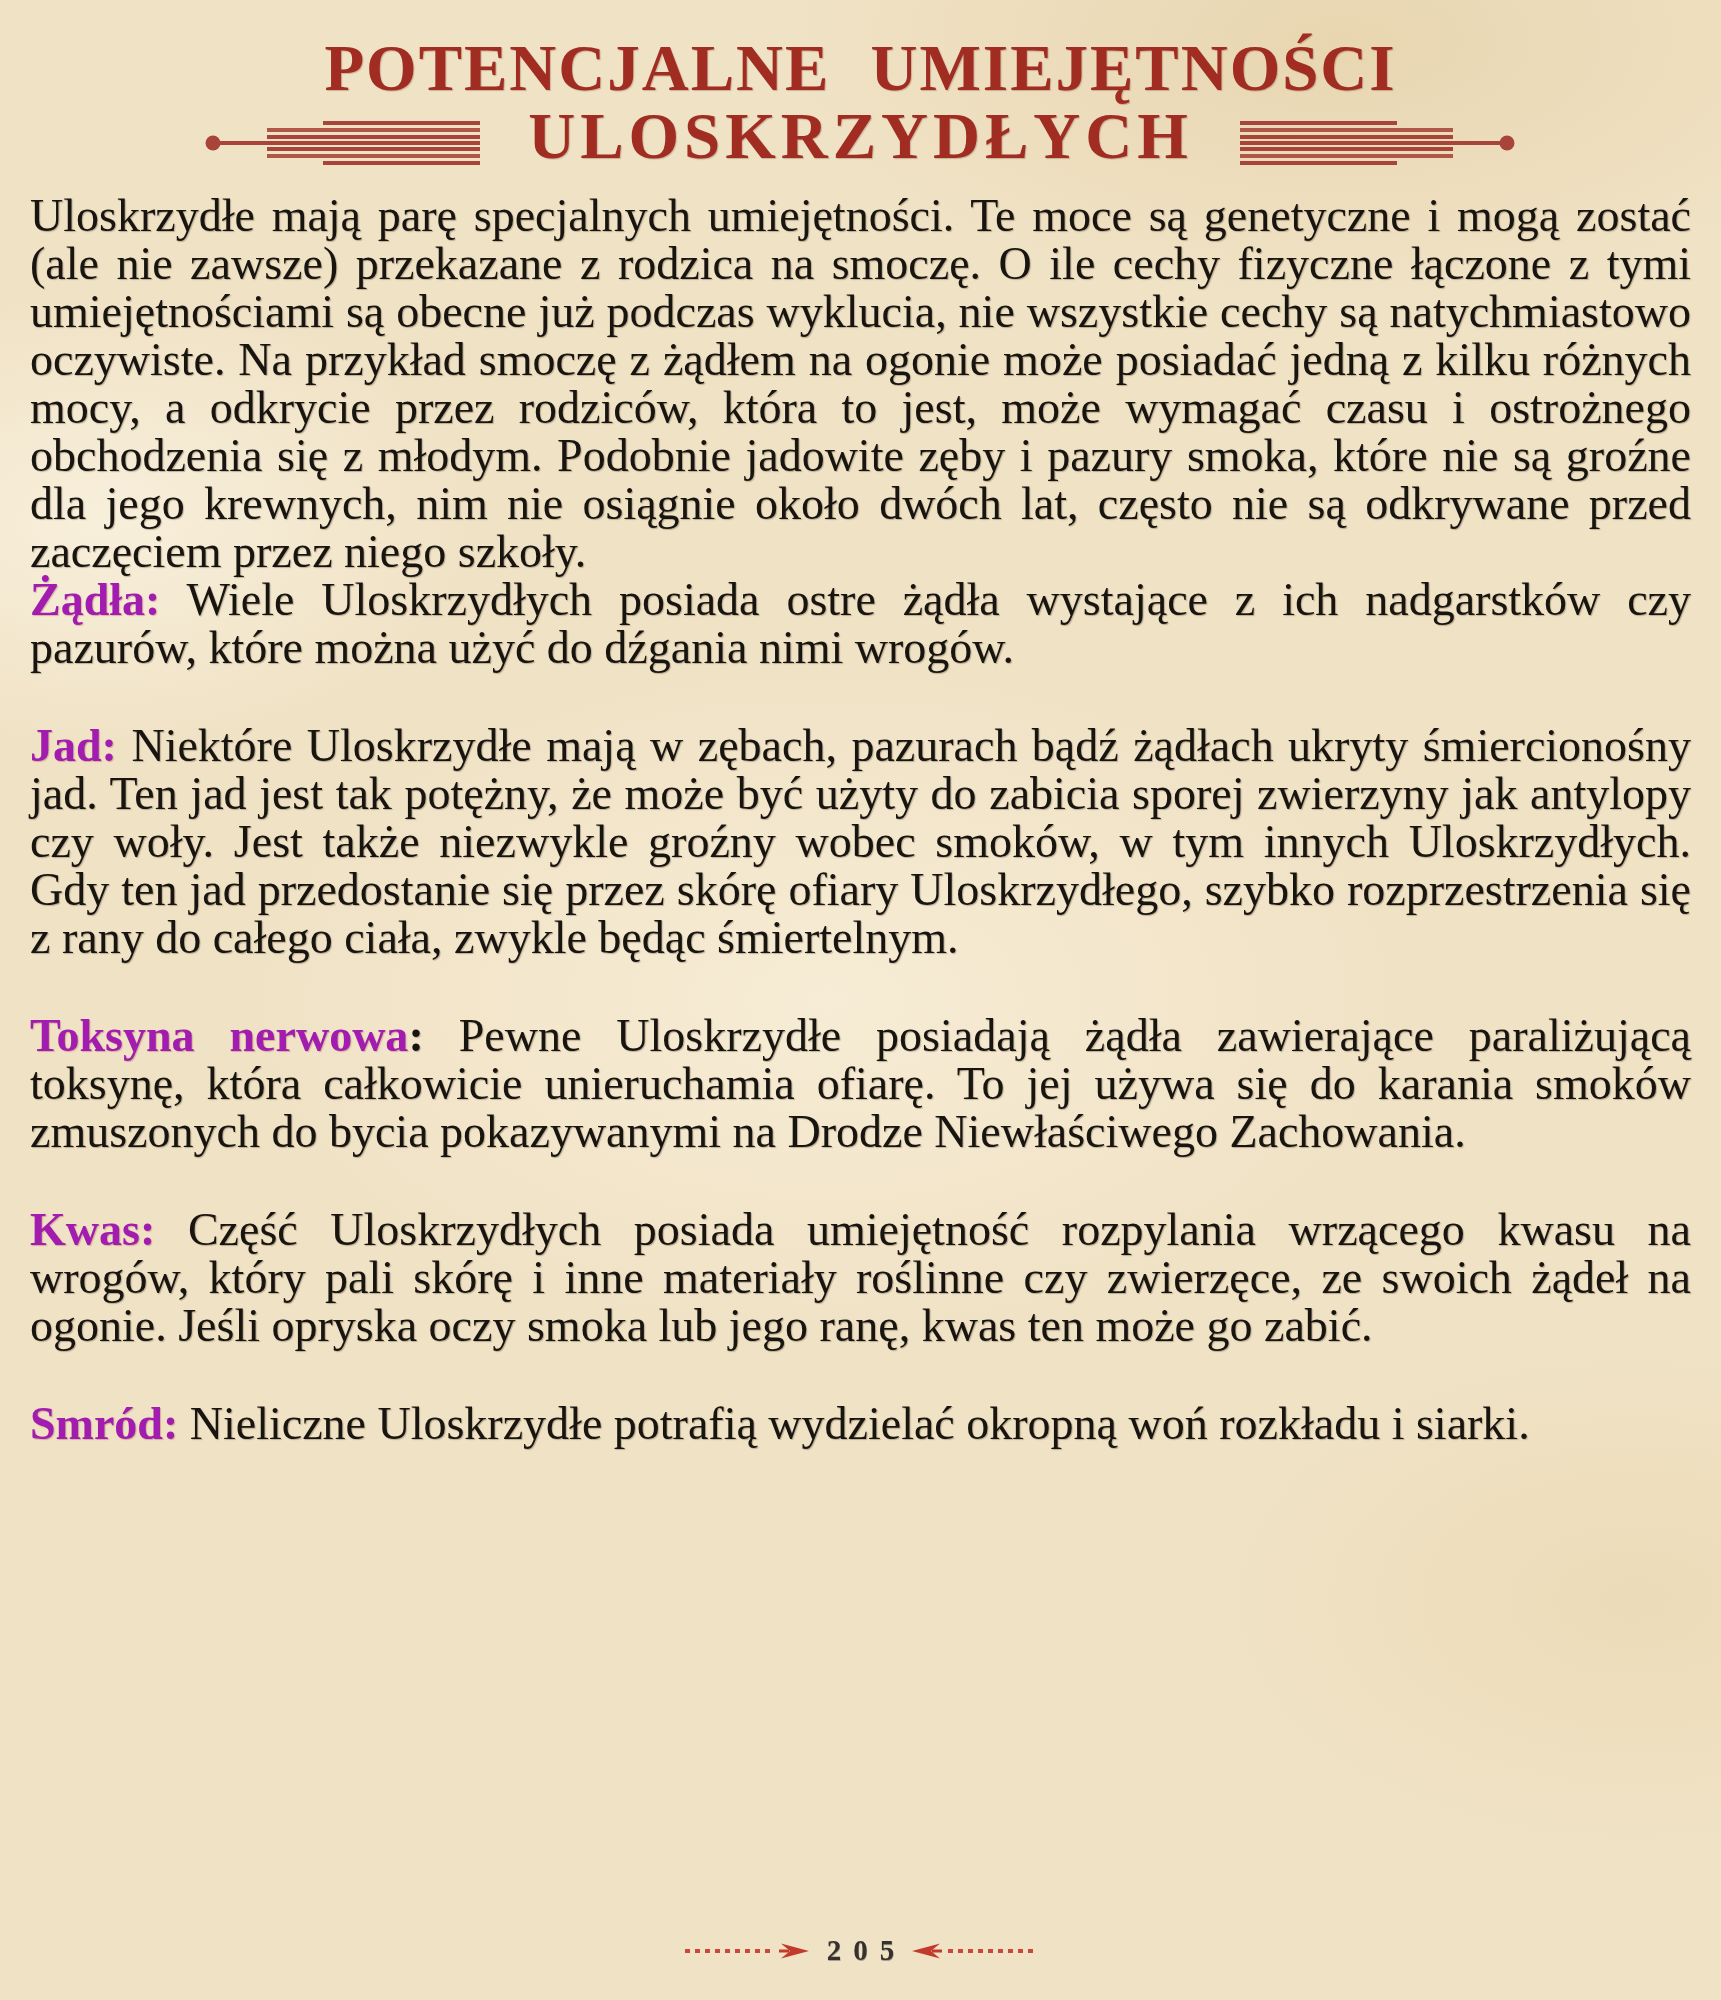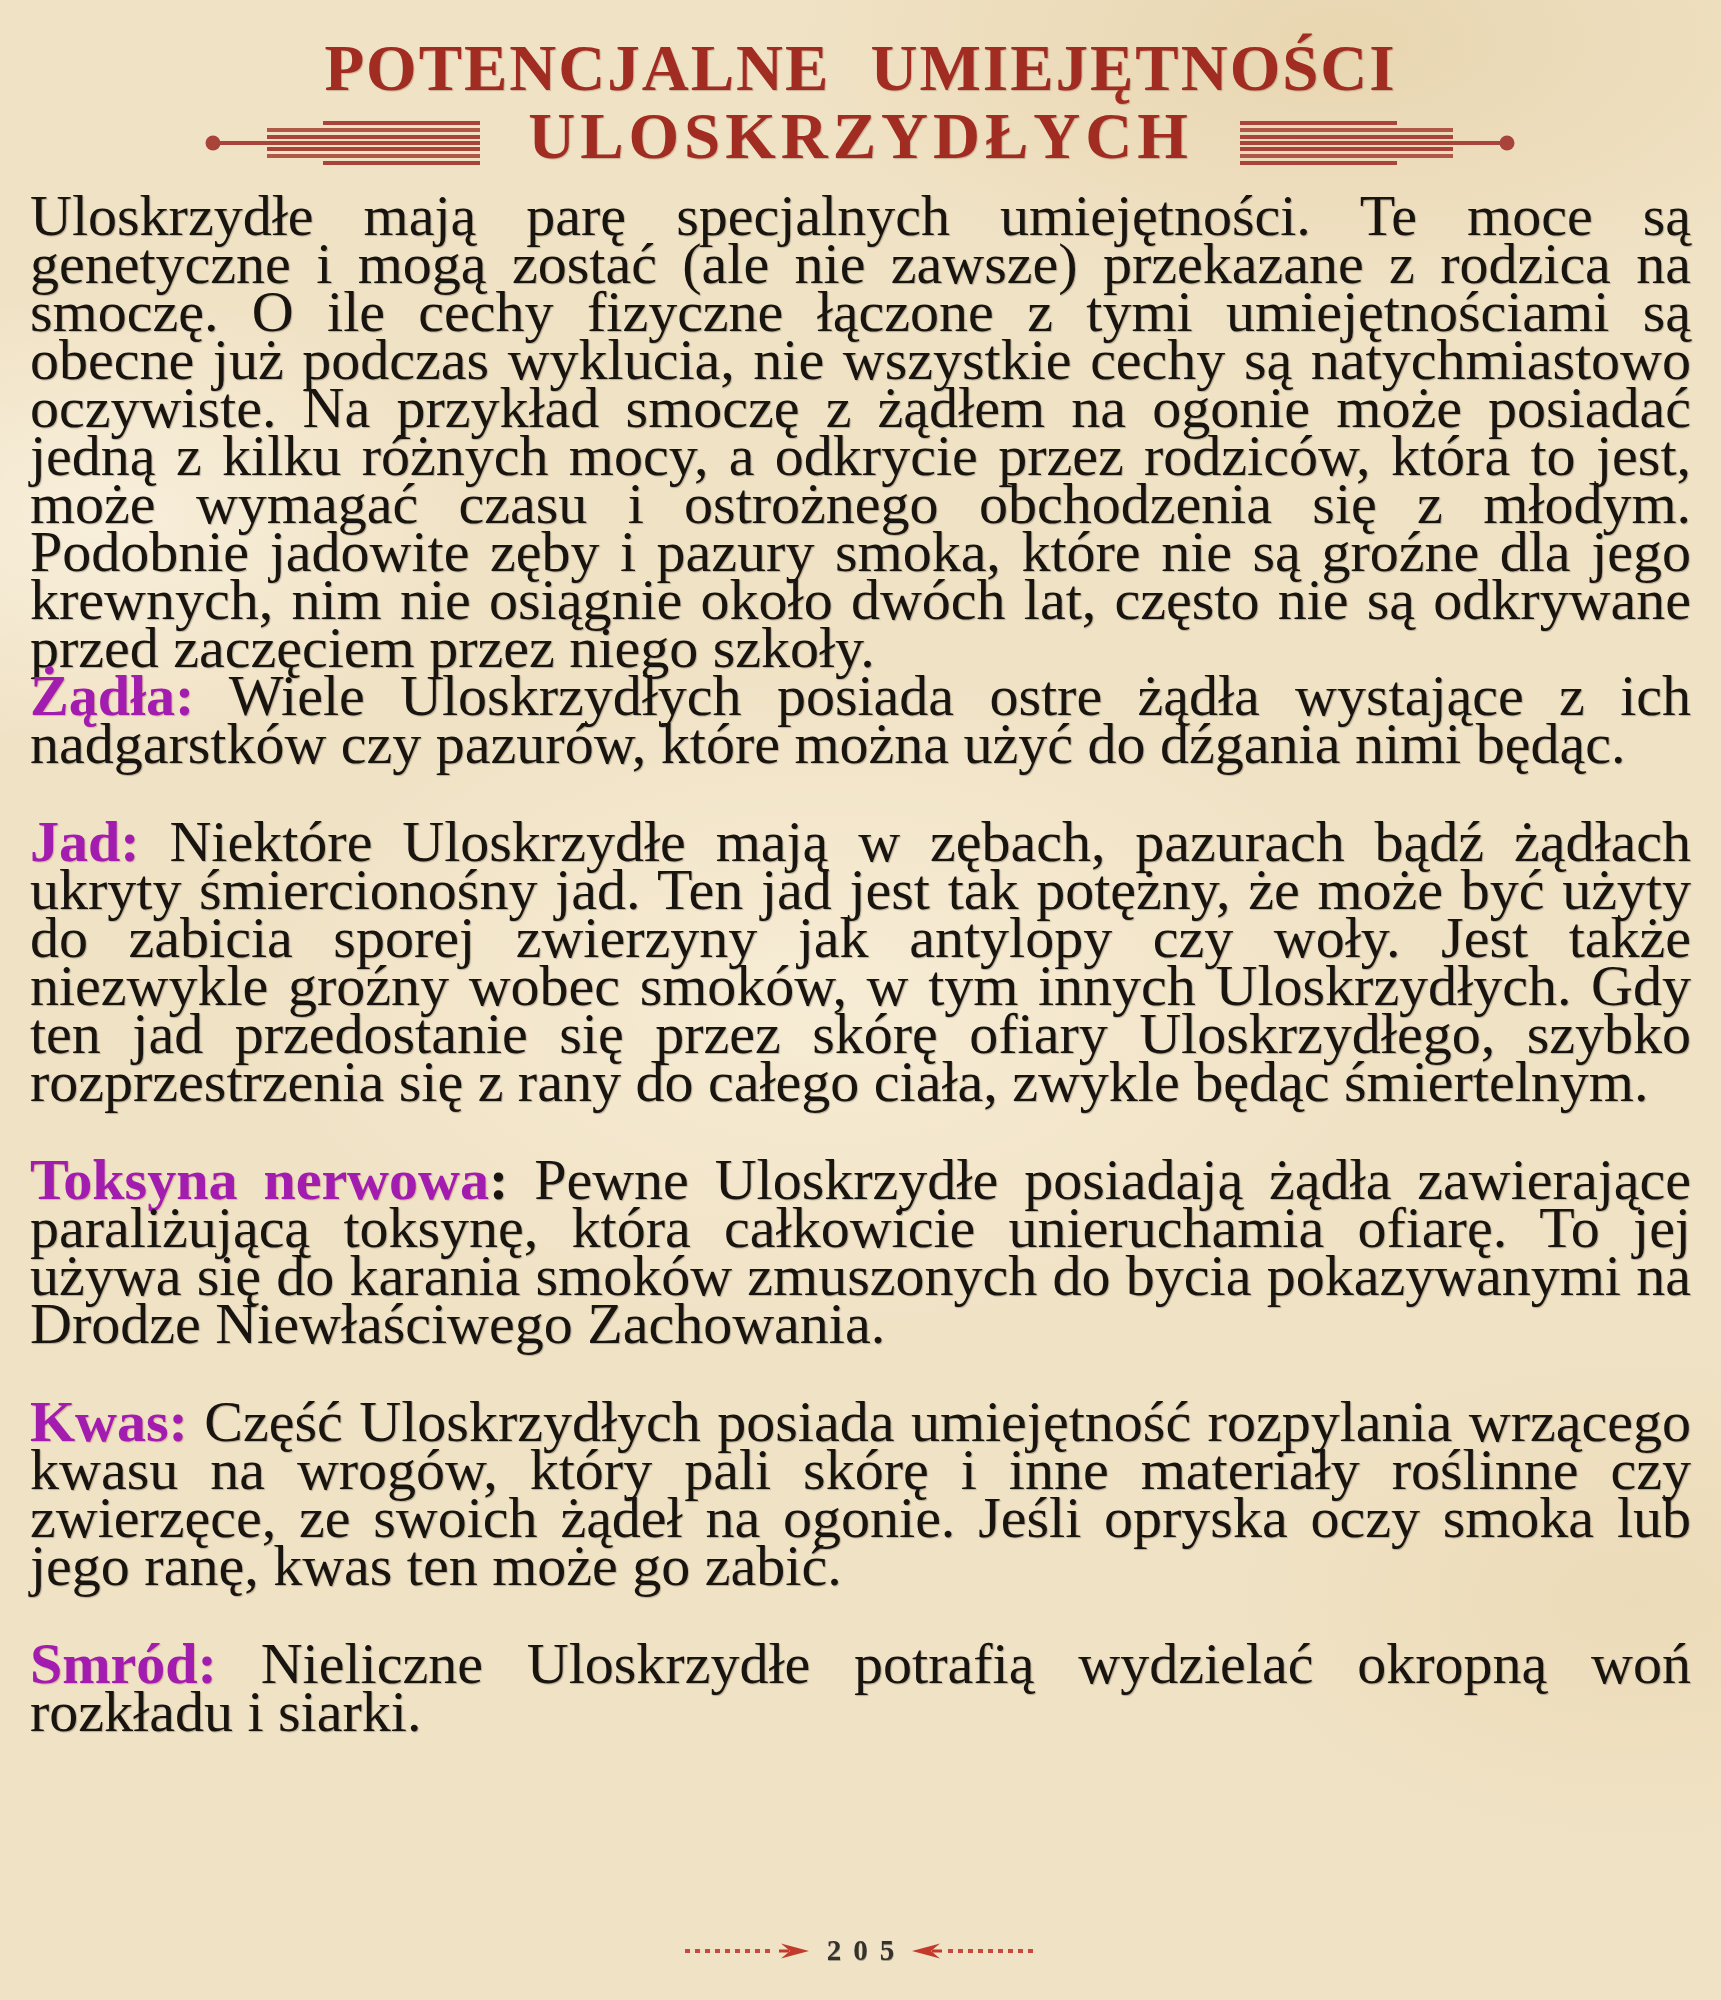--- a/index.html
+++ b/index.html
@@ -32,21 +32,21 @@
   .title-line-2 { letter-spacing: 5px; }
 
   .ornament { position: absolute; top: 113px; width: 280px; height: 60px; }
   .ornament-left  { left: 205px; }
   .ornament-right { right: 206px; transform: scaleX(-1); }
 
   
   .content {
     margin-top: 22px;
     padding: 0 30px;
-    font-size: 58px;
+    font-size: 46px;
     line-height: 48px;
     text-align: justify;
     text-shadow: 1px 1px 1px rgba(60,40,20,0.30);
   }
   .content p { margin: 0 0 50px 0; }
   .content p.no-gap { margin-bottom: 0; }
   .content p.indented { text-indent: 112px; }
   .lead-red {
     color: #a21caf;
     font-weight: 700;
@@ -107,21 +107,21 @@
     <rect x="62" y="41" width="213" height="4" fill="#b05848"></rect>
     <rect x="118" y="48" width="157" height="4" fill="#a8443a"></rect>
   </svg>
 </div>
 
 <div class="content">
 
   <p class="no-gap"><span>Uloskrzydłe mają parę specjalnych umiejętności. Te moce są genetyczne i mogą zostać (ale nie zawsze) przekazane z rodzica na smoczę. O ile cechy fizyczne łączone z tymi umiejętnościami są obecne już podczas wyklucia, nie wszystkie cechy są natychmiastowo oczywiste. Na przykład smoczę z żądłem na ogonie może posiadać jedną z kilku różnych mocy, a odkrycie przez rodziców, która to jest, może wymagać czasu i ostrożnego obchodzenia się z młodym. Podobnie jadowite zęby i pazury smoka, które nie są groźne dla jego krewnych, nim nie osiągnie około dwóch lat, często nie są odkrywane przed zaczęciem przez niego szkoły.</span></p>
 
 
-  <p><span class="lead-red">Żądła:</span><span class="lead-black"></span> <span>Wiele Uloskrzydłych posiada ostre żądła wystające z ich nadgarstków czy pazurów, które można użyć do dźgania nimi będąc.</span></p>
+  <p><span class="lead-red">Żądła:</span><span class="lead-black"></span> <span>Wiele Uloskrzydłych posiada ostre żądła wystające z ich nadgarstków czy pazurów, które można użyć do dźgania nimi wrogów.</span></p>
 
   <p><span class="lead-red">Jad:</span><span class="lead-black"></span> <span>Niektóre Uloskrzydłe mają w zębach, pazurach bądź żądłach ukryty śmiercionośny jad. Ten jad jest tak potężny, że może być użyty do zabicia sporej zwierzyny jak antylopy czy woły. Jest także niezwykle groźny wobec smoków, w tym innych Uloskrzydłych. Gdy ten jad przedostanie się przez skórę ofiary Uloskrzydłego, szybko rozprzestrzenia się z rany do całego ciała, zwykle będąc śmiertelnym.</span></p>
 
   <p><span class="lead-red">Toksyna nerwowa</span><span class="lead-black">:</span> <span>Pewne Uloskrzydłe posiadają żądła zawierające paraliżującą toksynę, która całkowicie unieruchamia ofiarę. To jej używa się do karania smoków zmuszonych do bycia pokazywanymi na Drodze Niewłaściwego Zachowania.</span></p>
 
   <p><span class="lead-red">Kwas:</span><span class="lead-black"></span> <span>Część Uloskrzydłych posiada umiejętność rozpylania wrzącego kwasu na wrogów, który pali skórę i inne materiały roślinne czy zwierzęce, ze swoich żądeł na ogonie. Jeśli opryska oczy smoka lub jego ranę, kwas ten może go zabić.</span></p>
 
   <p><span class="lead-red">Smród:</span><span class="lead-black"></span> <span>Nieliczne Uloskrzydłe potrafią wydzielać okropną woń rozkładu i siarki.</span></p>
 
 </div>

